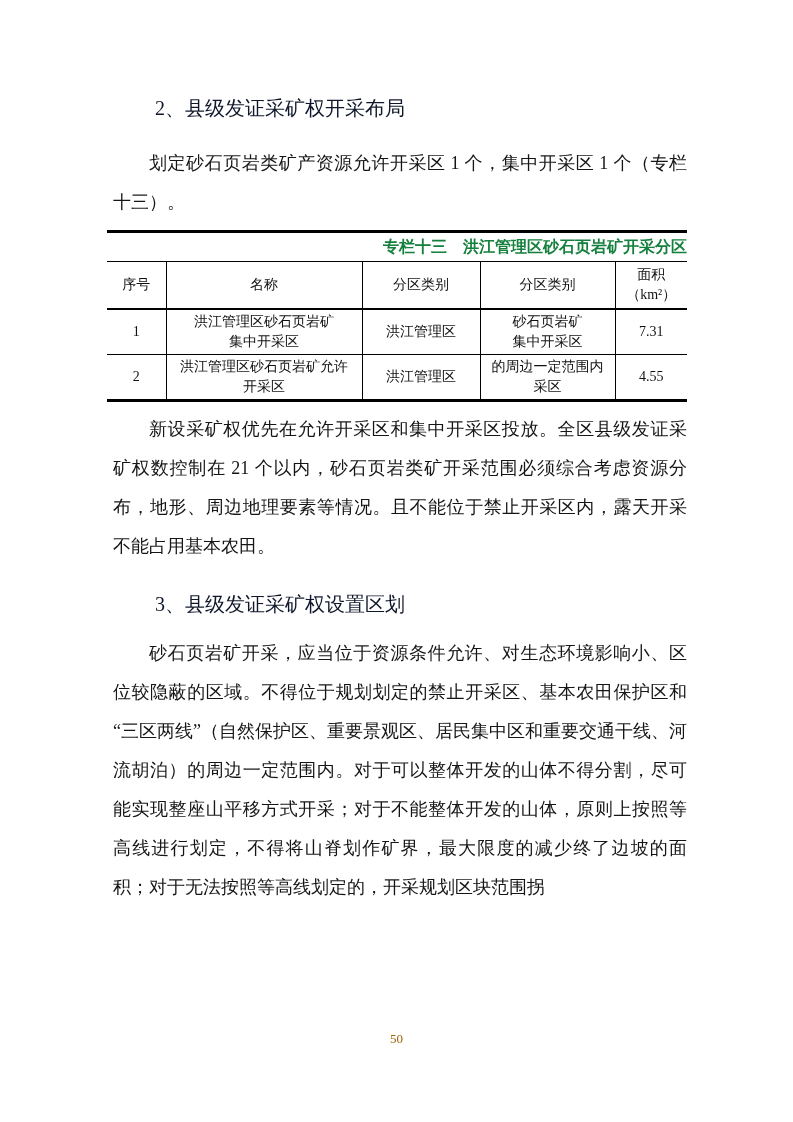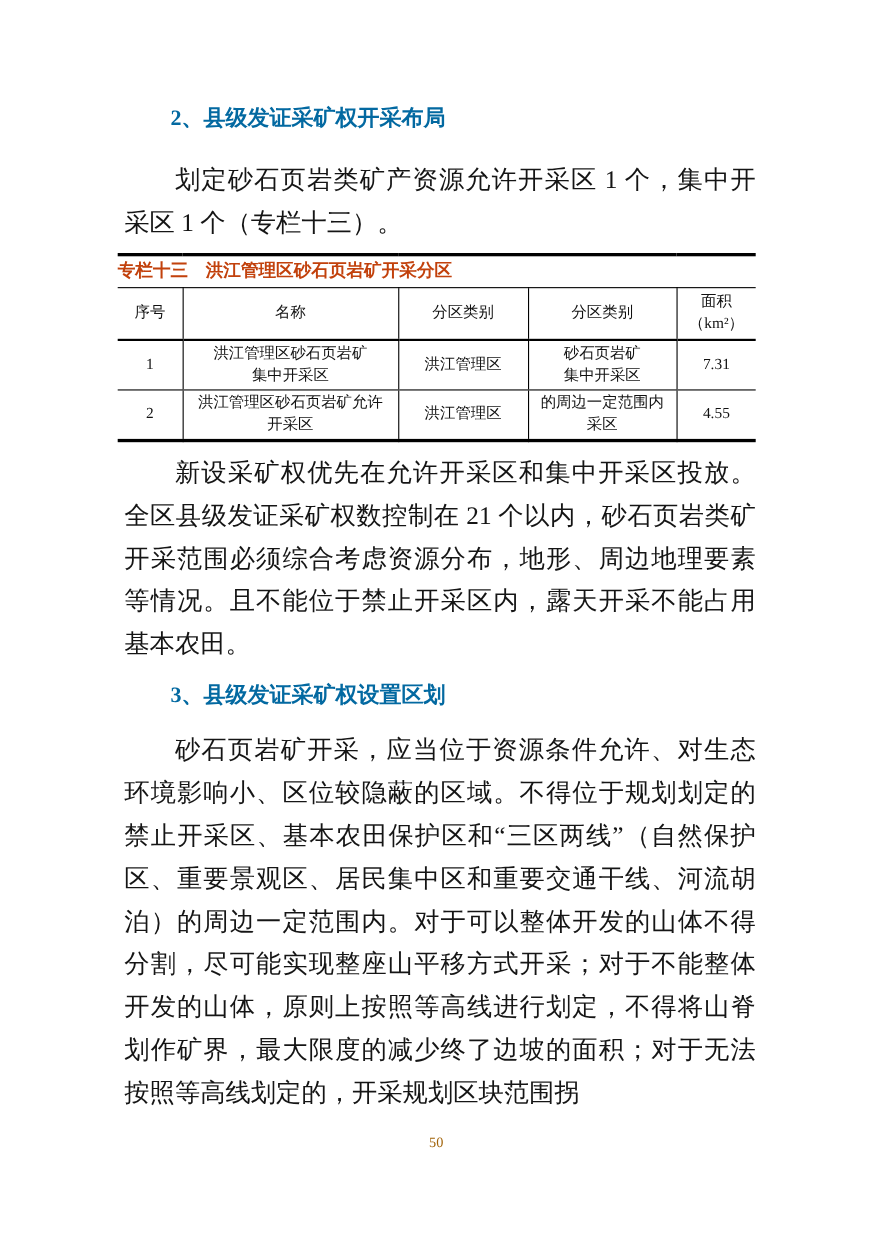--- a/index.html
+++ b/index.html
@@ -13,29 +13,29 @@
     overflow: hidden;
   }
   .content {
     position: absolute;
     left: 113px;
     top: 94px;
     width: 574px;
   }
   h2.sec-heading {
     font-size: 20px;
-    font-weight: bold;
-    color: #0369a1;
+    font-weight: normal;
+    color: #0f172a;
     line-height: 28px;
     margin: 0 0 22px 0;
     text-indent: 42px;
   }
-  h2.sec-heading.second { margin-top: 13px; margin-bottom: 16px; }
+  h2.sec-heading.second { margin-top: 24px; margin-bottom: 16px; }
   p.body {
-    font-size: 23px;
+    font-size: 18px;
     line-height: 39px;
     margin: 8px 0 0 0;
     text-indent: 2em;
     text-align: justify;
     text-justify: inter-ideograph;
     color: #151515;
   }
   .tablewrap {
     margin: 8px 0 4px -6px;
     width: 580px;
@@ -47,27 +47,27 @@
     border-top: 3px solid #000;
     border-bottom: 3px solid #000;
     color: #111;
   }
   table.boxtable col.c0 { width: 59px; }
   table.boxtable col.c1 { width: 196px; }
   table.boxtable col.c2 { width: 118px; }
   table.boxtable col.c3 { width: 135px; }
   table.boxtable col.c4 { width: 72px; }
   td.table-title-cell {
-    text-align: left;
+    text-align: right;
     font-weight: bold;
     font-size: 16px;
     line-height: 21px;
     padding: 3px 0 4px 0;
     border-bottom: 1px solid #000;
-    color: #c2410c;
+    color: #15803d;
   }
   tr.headrow td, tr.datarow td {
     text-align: center;
     vertical-align: middle;
     font-size: 14px;
     line-height: 20px;
     padding: 1px 2px;
   }
   tr.headrow td + td, tr.datarow td + td { border-left: 1px solid #000; }
   tr.headrow td { height: 44px; border-bottom: 2px solid #000; }

